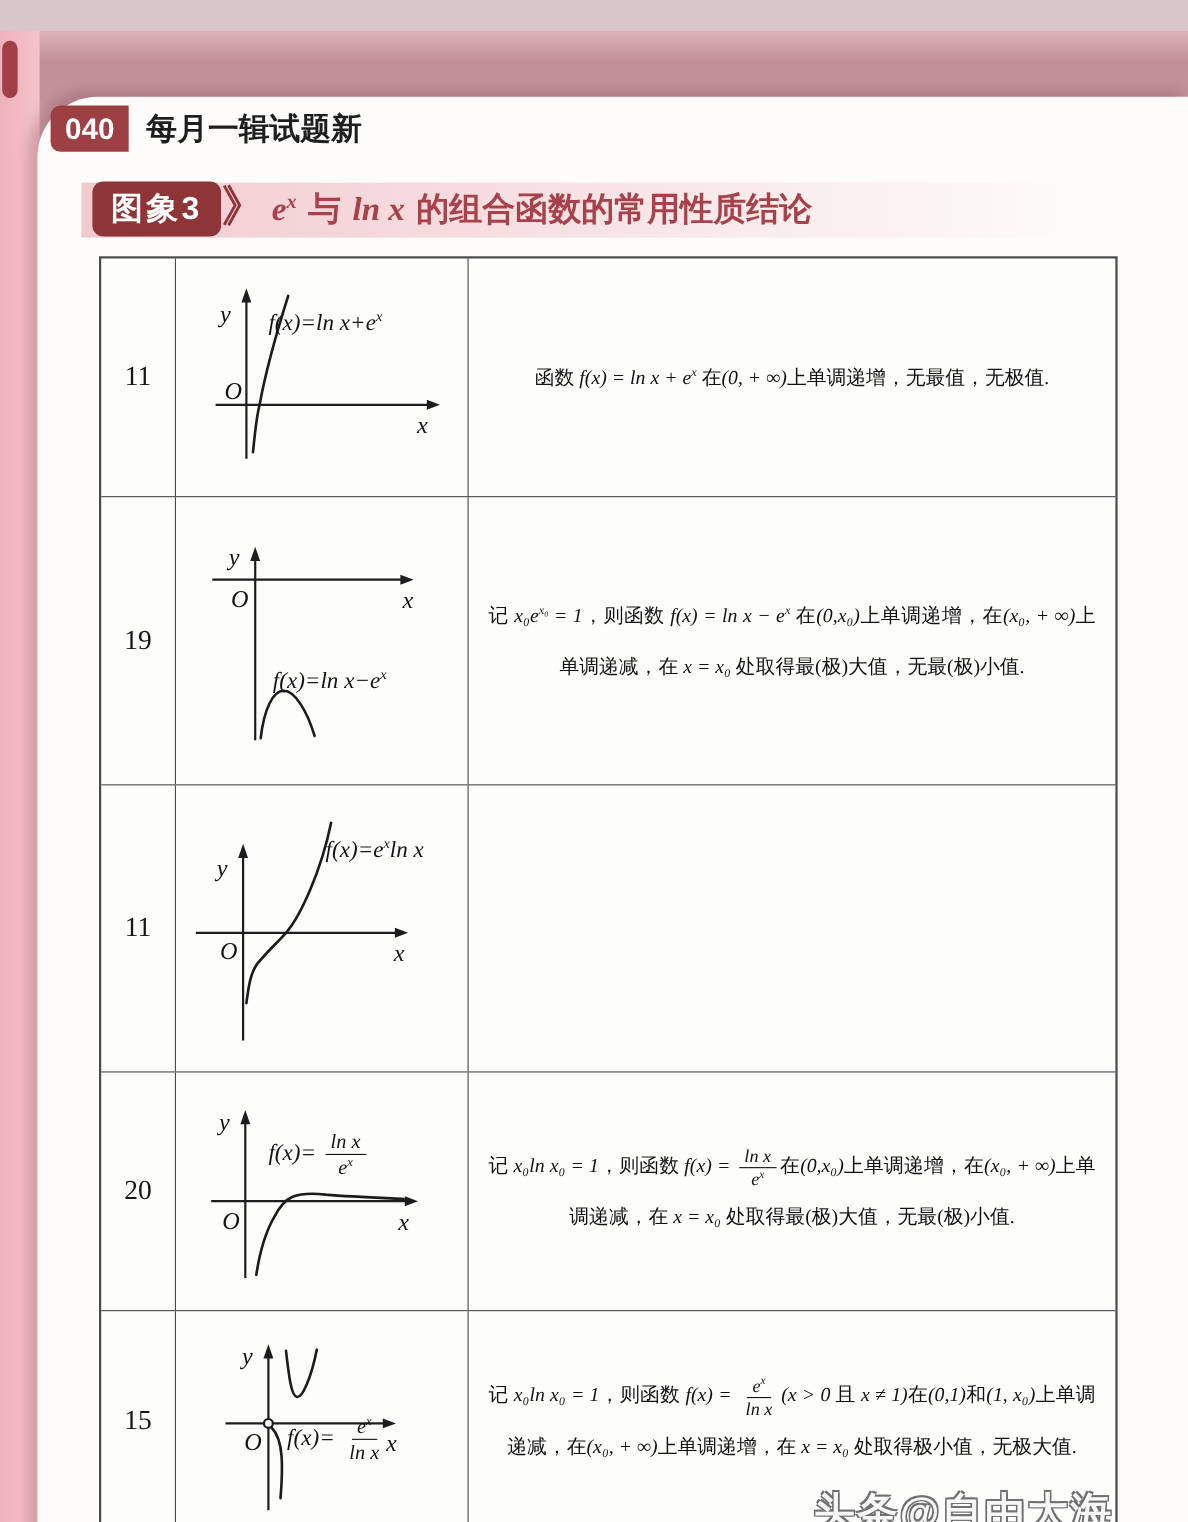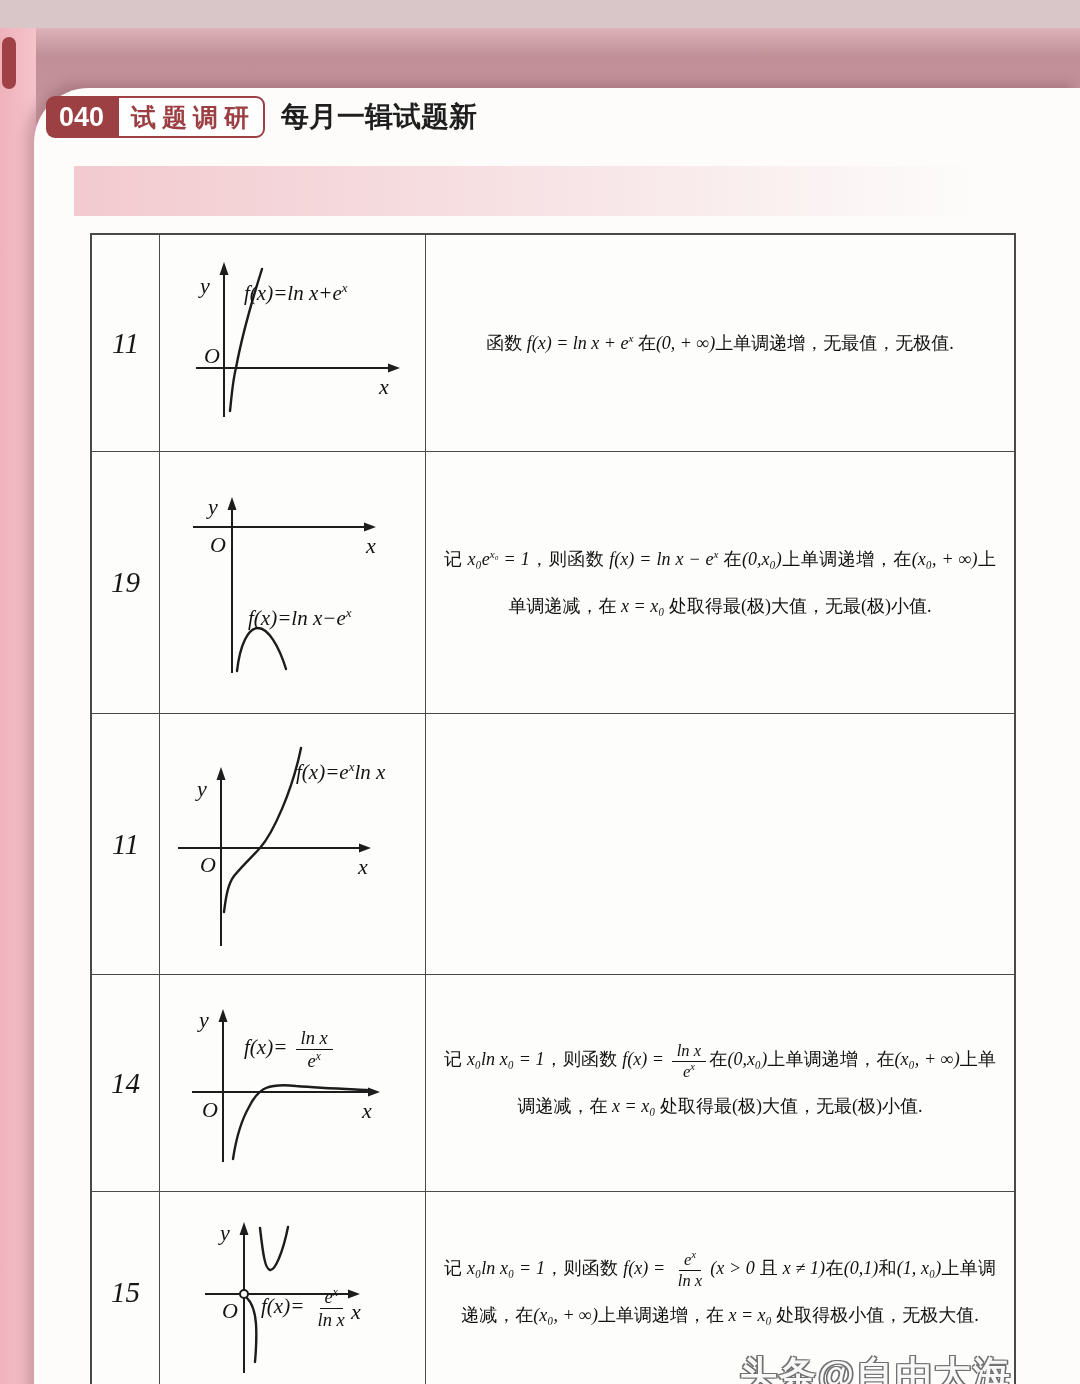--- a/index.html
+++ b/index.html
@@ -31,21 +31,21 @@
   .banner-chevron{color:#8e3537;font-size:40px;font-weight:bold;margin:0 4px 4px 0;line-height:1;}
   .banner-title{font-size:30px;font-weight:bold;color:#a8424a;}
   .banner-title .seg-t{font-family:"Liberation Sans",sans-serif;}
   .banner-title .seg-m{font-family:"Liberation Serif",serif;font-style:italic;padding:0 2px;}
   
   .tbl{position:absolute;left:56px;top:145px;width:922px;border:2px solid #4a4a4a;background:#fdfdfc;}
   .row{display:grid;grid-template-columns:68px 266px 1fr;border-bottom:1.5px solid #4a4a4a;}
   .row:last-child{border-bottom:none;}
   .r11{height:216px}.r12{height:261px}.r13{height:260px}.r14{height:216px}.r15{height:200px}
   .cnum{border-right:1.5px solid #4a4a4a;display:flex;align-items:center;justify-content:center;
-        font-size:29px;color:#161616;font-style:italic;}
+        font-size:25px;color:#161616;}
   .cgraph{border-right:1.5px solid #4a4a4a;position:relative;}
   .cgraph svg{position:absolute;left:0;top:0;}
   .cdesc{display:flex;align-items:center;padding:0 18px;}
   .dinner{width:100%;text-align:justify;text-align-last:center;font-size:18px;line-height:2.6;color:#111;}
   .seg-t{font-family:"Liberation Serif",serif;}
   .seg-m{font-family:"Liberation Serif",serif;font-style:italic;}
   sup{font-size:62%;line-height:0;vertical-align:super;}
   .frac{display:inline-flex;flex-direction:column;align-items:center;vertical-align:middle;
         margin:0 3px;line-height:1.2;font-size:.92em;text-align:center;}
   .frac .fnum{border-bottom:1.6px solid #111;padding:0 5px;}
@@ -73,25 +73,29 @@
 
 <div class="canvas">
   <div class="band"></div>
   <div class="strip"></div>
   <div class="nub"></div>
 
   <div class="page">
 
     <div class="hdr">
       <div class="hdr-num">040</div>
-      <div class="hdr-brand">试题调研</div>
       <div class="hdr-tag">每月一辑试题新</div>
     </div>
 
     <div class="banner-band"></div>
+    <div class="banner">
+      <div class="banner-badge">图象3</div>
+      <div class="banner-chevron">》</div>
+      <div class="banner-title"><span class="seg-m">e<sup>x</sup></span><span class="seg-t"> 与 </span><span class="seg-m">ln x</span><span class="seg-t"> 的组合函数的常用性质结论</span></div>
+    </div>
 
     <div class="tbl">
 
       <div class="row r11">
         <div class="cnum">11</div>
         <div class="cgraph">
           <svg width="266" height="216" viewBox="0 0 266 216">
             <line class="axis" x1="64" y1="182" x2="64" y2="38"></line>
             <polygon class="ah" points="64,27 59.5,40 68.5,40"></polygon>
             <line class="axis" x1="36" y1="133" x2="229" y2="133"></line>
@@ -139,21 +143,21 @@
             <text class="ax" x="40" y="158">O</text>
             <text class="ax" x="37" y="82">y</text>
             <text class="ax" x="198" y="160">x</text>
             <path class="curve" d="M 64,198 C 66,182 68,170 74,162 C 84,150 92,143 100,134 C 113,119 132,78 141,34"></path>
           </svg>
           <div class="glabel gl13"><span class="seg-m">f(x)=e<sup>x</sup>ln x</span></div>
         </div>
       </div>
 
       <div class="row r14">
-        <div class="cnum">14</div>
+        <div class="cnum">20</div>
         <div class="cgraph">
           <svg width="266" height="216" viewBox="0 0 266 216">
             <line class="axis" x1="63" y1="187" x2="63" y2="45"></line>
             <polygon class="ah" points="63,34 58.5,47 67.5,47"></polygon>
             <line class="axis" x1="32" y1="117" x2="209" y2="117"></line>
             <polygon class="ah" points="220,117 208,112.5 208,121.5"></polygon>
             <text class="ax" x="42" y="142">O</text>
             <text class="ax" x="39" y="52">y</text>
             <text class="ax" x="202" y="143">x</text>
             <path class="curve" d="M 73,184 C 76,164 81,146 89,132 C 94,122 99,116 106,113 C 116,109 127,110 136,111 C 160,113 186,114 207,115"></path>

